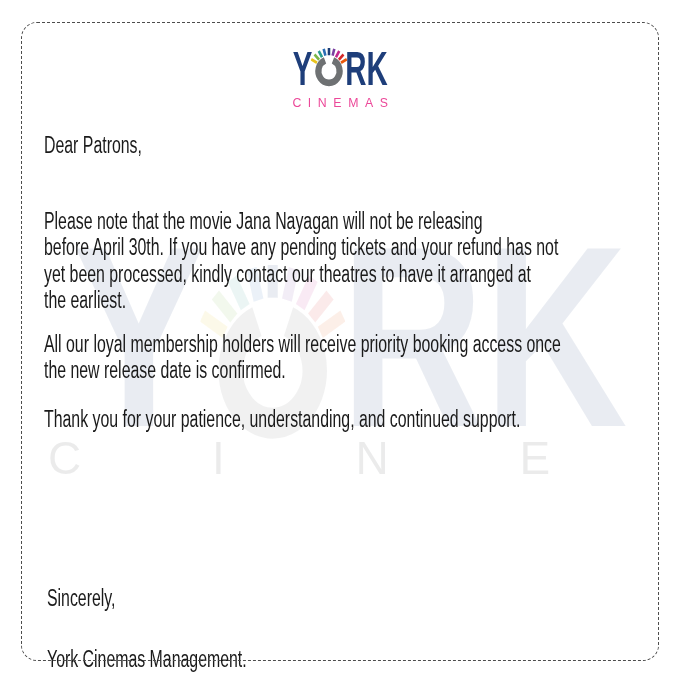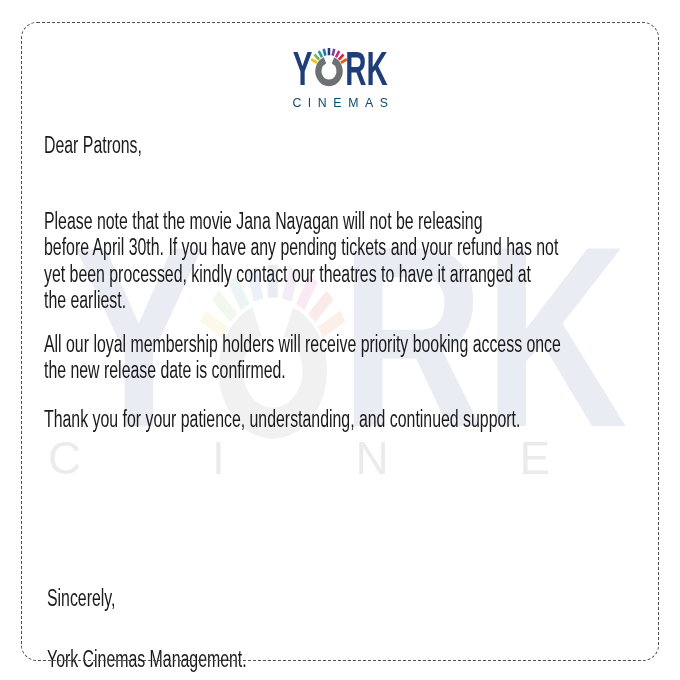--- a/index.html
+++ b/index.html
@@ -50,21 +50,21 @@
     transform-origin: center top;
     white-space: nowrap;
   }
   .logo-header .logo-word { font-size: 49px; }
   .logo-header .logo-o {
     width: 61px;
     height: 44px;
     margin: 0 -3px 3px -3px;
   }
   .logo-sub {
-    color: #0c4a6e;
+    color: #ec4899;
     white-space: nowrap;
   }
   .logo-header .logo-sub {
     margin-top: 3px;
     font-size: 12.3px;
     letter-spacing: 6.6px;
     margin-right: -7px; 
   }
 
   

